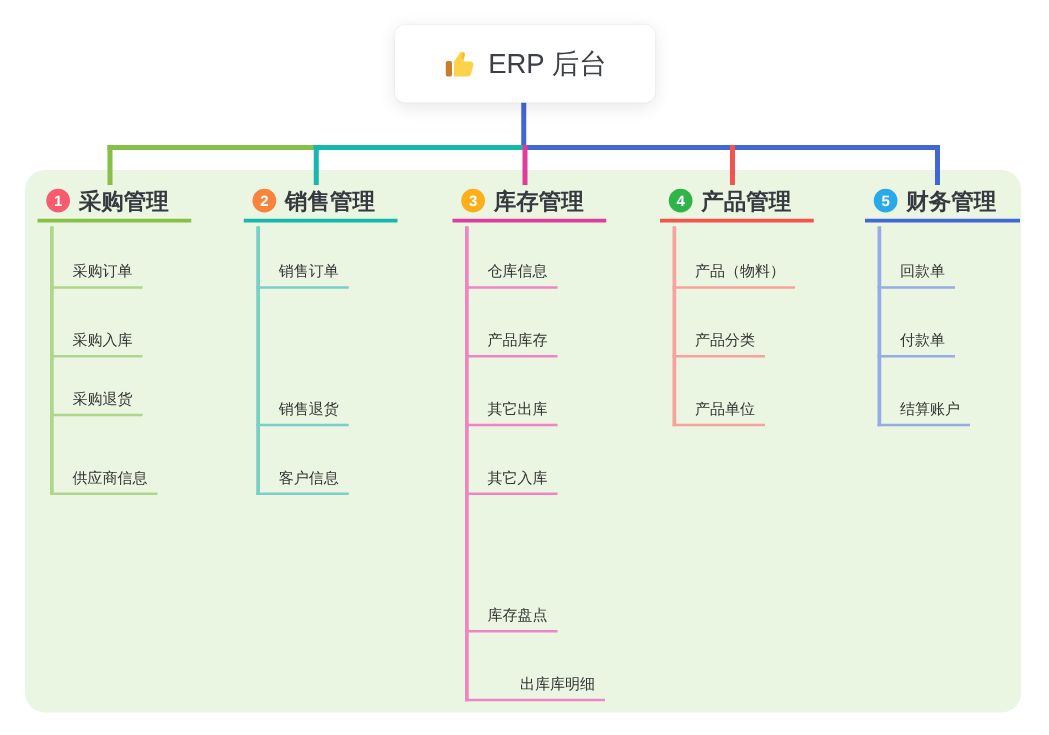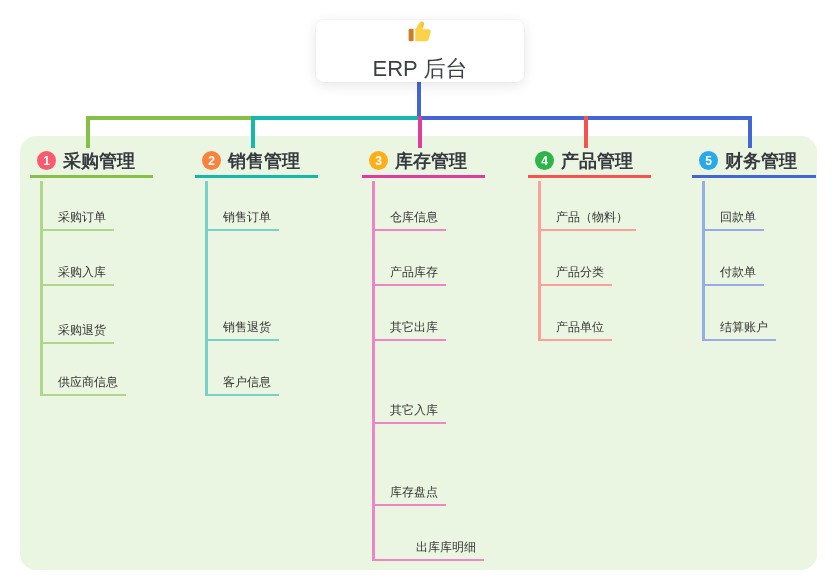--- a/index.html
+++ b/index.html
@@ -6,21 +6,21 @@
   body{font-family:"Liberation Sans","DejaVu Sans",sans-serif;}
   .stage{position:relative;width:839px;height:588px;background:#ffffff;overflow:hidden;}
 
   .panel{position:absolute;left:20px;top:136px;width:797px;height:434px;
          background:#eaf6e2;border-radius:16px;}
 
   .root-node{position:absolute;left:316px;top:20px;width:208px;height:62px;
              background:#ffffff;border-radius:8px;
              box-shadow:0 3px 14px rgba(0,0,0,0.10), 0 0 0 1px rgba(0,0,0,0.02);
              display:flex;align-items:center;justify-content:center;gap:10px;
-             font-size:22px;font-weight:500;color:#3c4046;z-index:5;flex-direction:column;}
+             font-size:22px;font-weight:500;color:#3c4046;z-index:5;}
   .root-icon{display:inline-flex;align-items:center;}
 
   .hline{position:absolute;top:116px;height:4px;}
   .vdrop{position:absolute;top:116px;width:4px;height:32px;}
   .root-vline{position:absolute;left:417px;top:82px;width:4px;height:34px;}
 
   .branch-header{position:absolute;top:146px;height:29px;width:116px;
                  display:flex;align-items:center;gap:7px;padding-left:7px;
                  box-sizing:content-box;border-bottom:3px solid #999;
                  font-size:18px;font-weight:600;color:#36393f;cursor:default;}
@@ -65,41 +65,41 @@
     <span>ERP 后台</span>
   </div>
 
   <div class="branch-header" style="left: 30px; border-bottom-color: rgb(134, 192, 70);">
     <span class="badge" style="background-color: rgb(248, 90, 110);">1</span>
     <span class="branch-label">采购管理</span>
   </div>
   <div class="vline" style="left: 40px; height: 215px; background-color: rgb(176, 214, 138);"></div>
   <div class="child" style="left: 40px; top: 205px; border-bottom-color: rgb(176, 214, 138);">采购订单</div>
   <div class="child" style="left: 40px; top: 260px; border-bottom-color: rgb(176, 214, 138);">采购入库</div>
-  <div class="child" style="left: 40px; top: 318px; border-bottom-color: rgb(176, 214, 138);">采购退货</div>
+  <div class="child" style="left: 40px; top: 307px; border-bottom-color: rgb(176, 214, 138);">采购退货</div>
   <div class="child" style="left: 40px; top: 370px; border-bottom-color: rgb(176, 214, 138);">供应商信息</div>
 
   <div class="branch-header" style="left: 195px; border-bottom-color: rgb(23, 184, 172);">
     <span class="badge" style="background-color: rgb(248, 131, 60);">2</span>
     <span class="branch-label">销售管理</span>
   </div>
   <div class="vline" style="left: 205px; height: 215px; background-color: rgb(121, 208, 200);"></div>
   <div class="child" style="left: 205px; top: 205px; border-bottom-color: rgb(121, 208, 200);">销售订单</div>
   <div class="child" style="left: 205px; top: 315px; border-bottom-color: rgb(121, 208, 200);">销售退货</div>
   <div class="child" style="left: 205px; top: 370px; border-bottom-color: rgb(121, 208, 200);">客户信息</div>
 
   <div class="branch-header" style="left: 362px; border-bottom-color: rgb(223, 61, 157);">
     <span class="badge" style="background-color: rgb(252, 175, 27);">3</span>
     <span class="branch-label">库存管理</span>
   </div>
   <div class="vline" style="left: 372px; height: 380px; background-color: rgb(238, 133, 197);"></div>
   <div class="child" style="left: 372px; top: 205px; border-bottom-color: rgb(238, 133, 197);">仓库信息</div>
   <div class="child" style="left: 372px; top: 260px; border-bottom-color: rgb(238, 133, 197);">产品库存</div>
   <div class="child" style="left: 372px; top: 315px; border-bottom-color: rgb(238, 133, 197);">其它出库</div>
-  <div class="child" style="left: 372px; top: 370px; border-bottom-color: rgb(238, 133, 197); margin-top: 28px;">其它入库</div>
+  <div class="child" style="left: 372px; top: 370px; border-bottom-color: rgb(238, 133, 197);">其它入库</div>
   <div class="child" style="left: 372px; top: 480px; border-bottom-color: rgb(238, 133, 197); text-align: center;">库存盘点</div>
   <div class="child" style="left: 372px; top: 535px; border-bottom-color: rgb(238, 133, 197); padding-left: 44px;">出库库明细</div>
 
   <div class="branch-header" style="left: 528px; border-bottom-color: rgb(244, 83, 78);">
     <span class="badge" style="background-color: rgb(47, 180, 74);">4</span>
     <span class="branch-label">产品管理</span>
   </div>
   <div class="vline" style="left: 538px; height: 160px; background-color: rgb(249, 162, 155);"></div>
   <div class="child" style="left: 538px; top: 205px; border-bottom-color: rgb(249, 162, 155);">产品（物料）</div>
   <div class="child" style="left: 538px; top: 260px; border-bottom-color: rgb(249, 162, 155);">产品分类</div>

